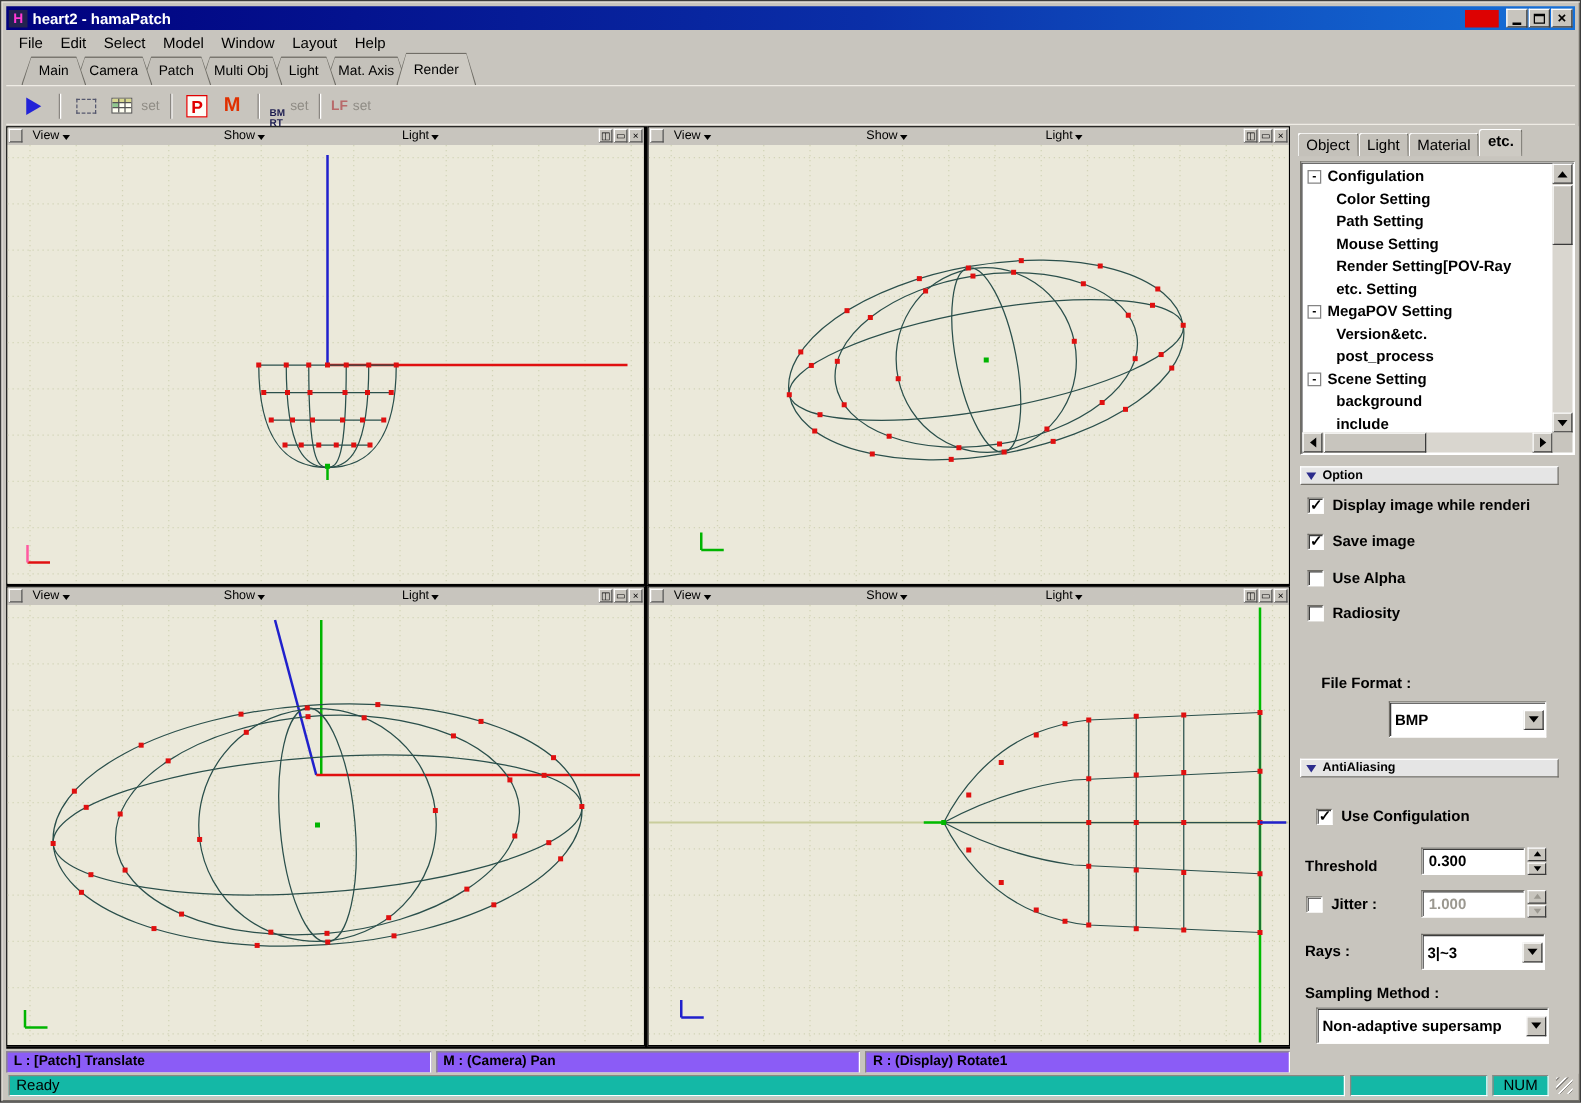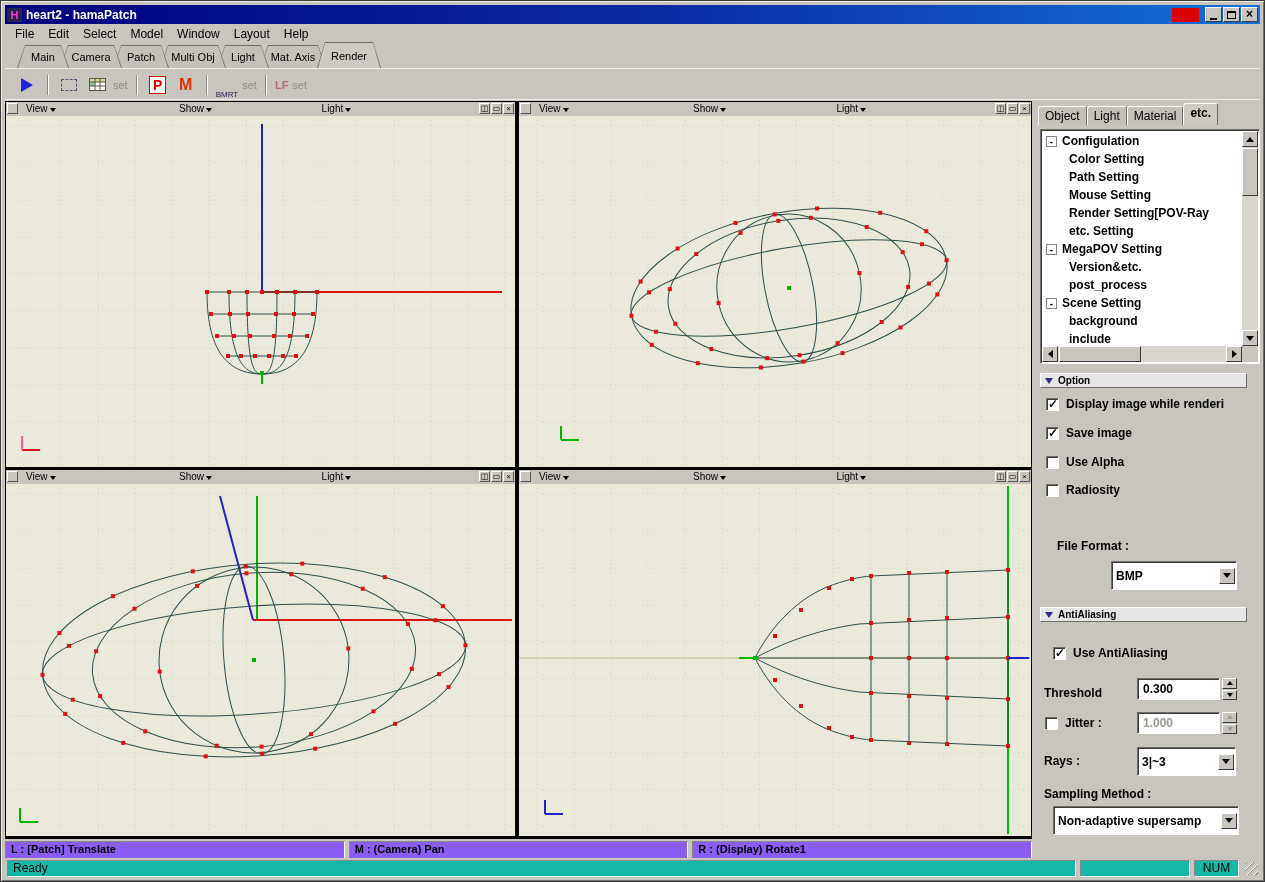--- a/index.html
+++ b/index.html
@@ -37,21 +37,21 @@
   .toolbar{position:absolute;left:4px;top:69px;right:4px;height:30px;display:flex;align-items:center;
         gap:4px;padding-left:10px;border-bottom:1px solid #efece5;}
   .tbtn{height:22px;min-width:24px;display:flex;align-items:center;justify-content:center;}
   .play{width:0;height:0;border-left:12px solid #2222d8;border-top:7px solid transparent;border-bottom:7px solid transparent;}
   .marquee{width:16px;height:12px;border:1px dashed #55586e;}
   .tsep{width:2px;height:20px;border-left:1px solid #8a8782;border-right:1px solid #fff;margin:0 4px;}
   .tlabel{font-size:11px;}
   .dim{color:#8f8c85;}
   .pletter{color:#e00000;font-weight:bold;font-size:14px;border:1px solid #e00000;padding:0 3px;line-height:16px;background:#fdfdf8;}
   .mletter{color:#e03000;font-weight:bold;font-size:16px;}
-  .stack{display:flex;flex-direction:row;font-size:8px;font-weight:normal;line-height:8px;color:#1c1c50;margin-top:21px;}
+  .stack{display:flex;flex-direction:column;font-size:8px;font-weight:bold;line-height:8px;color:#1c1c50;margin-top:21px;}
   .lf{font-size:11px;font-weight:bold;color:#b86a6a;}
   
   .workarea{position:absolute;left:4px;top:100px;width:1027px;height:758px;background:#c8c5be;}
   .vpzone{position:absolute;left:0;top:0;width:1027px;height:738px;background:#000;}
   .vp{position:absolute;background:#c8c5be;border:1px solid #000;}
   .vphead{height:14px;position:relative;background:#c8c5be;}
   .vpicon{position:absolute;left:1px;top:1px;width:11px;height:11px;border:1px solid;border-color:#fff #555 #555 #fff;background:#c8c5be;}
   .vpmenu{position:absolute;top:0;height:13px;font-size:10px;color:#000;display:flex;align-items:center;gap:2px;cursor:default;}
   .v1{left:20px;} .v2{left:34%;} .v3{left:62%;}
   .tri{width:0;height:0;border-left:3px solid transparent;border-right:3px solid transparent;border-top:4px solid #000;margin-top:3px;}
@@ -702,21 +702,21 @@
         </span>
     </div>
 
     <div class="secbar" style="top:506px;">
       <i class="dtri"></i>
       <span>AntiAliasing</span>
     </div>
 
     <div class="cbrow" style="left:18px;top:545px;">
       <span class="cbox checked"></span>
-      <span>Use AntiAliasing</span>
+      <span>Use Configulation</span>
     </div>
 
     <div class="plabel" style="left:9px;top:585px;">Threshold</div>
     <div class="spinfield" style="left:102px;top:577px;width:83px;">0.300</div>
     <div class="updown" style="left:187px;top:577px;">
       <span class="udb">
           <i class="u"></i>
         </span>
       <span class="udb">
           <i class="d"></i>

